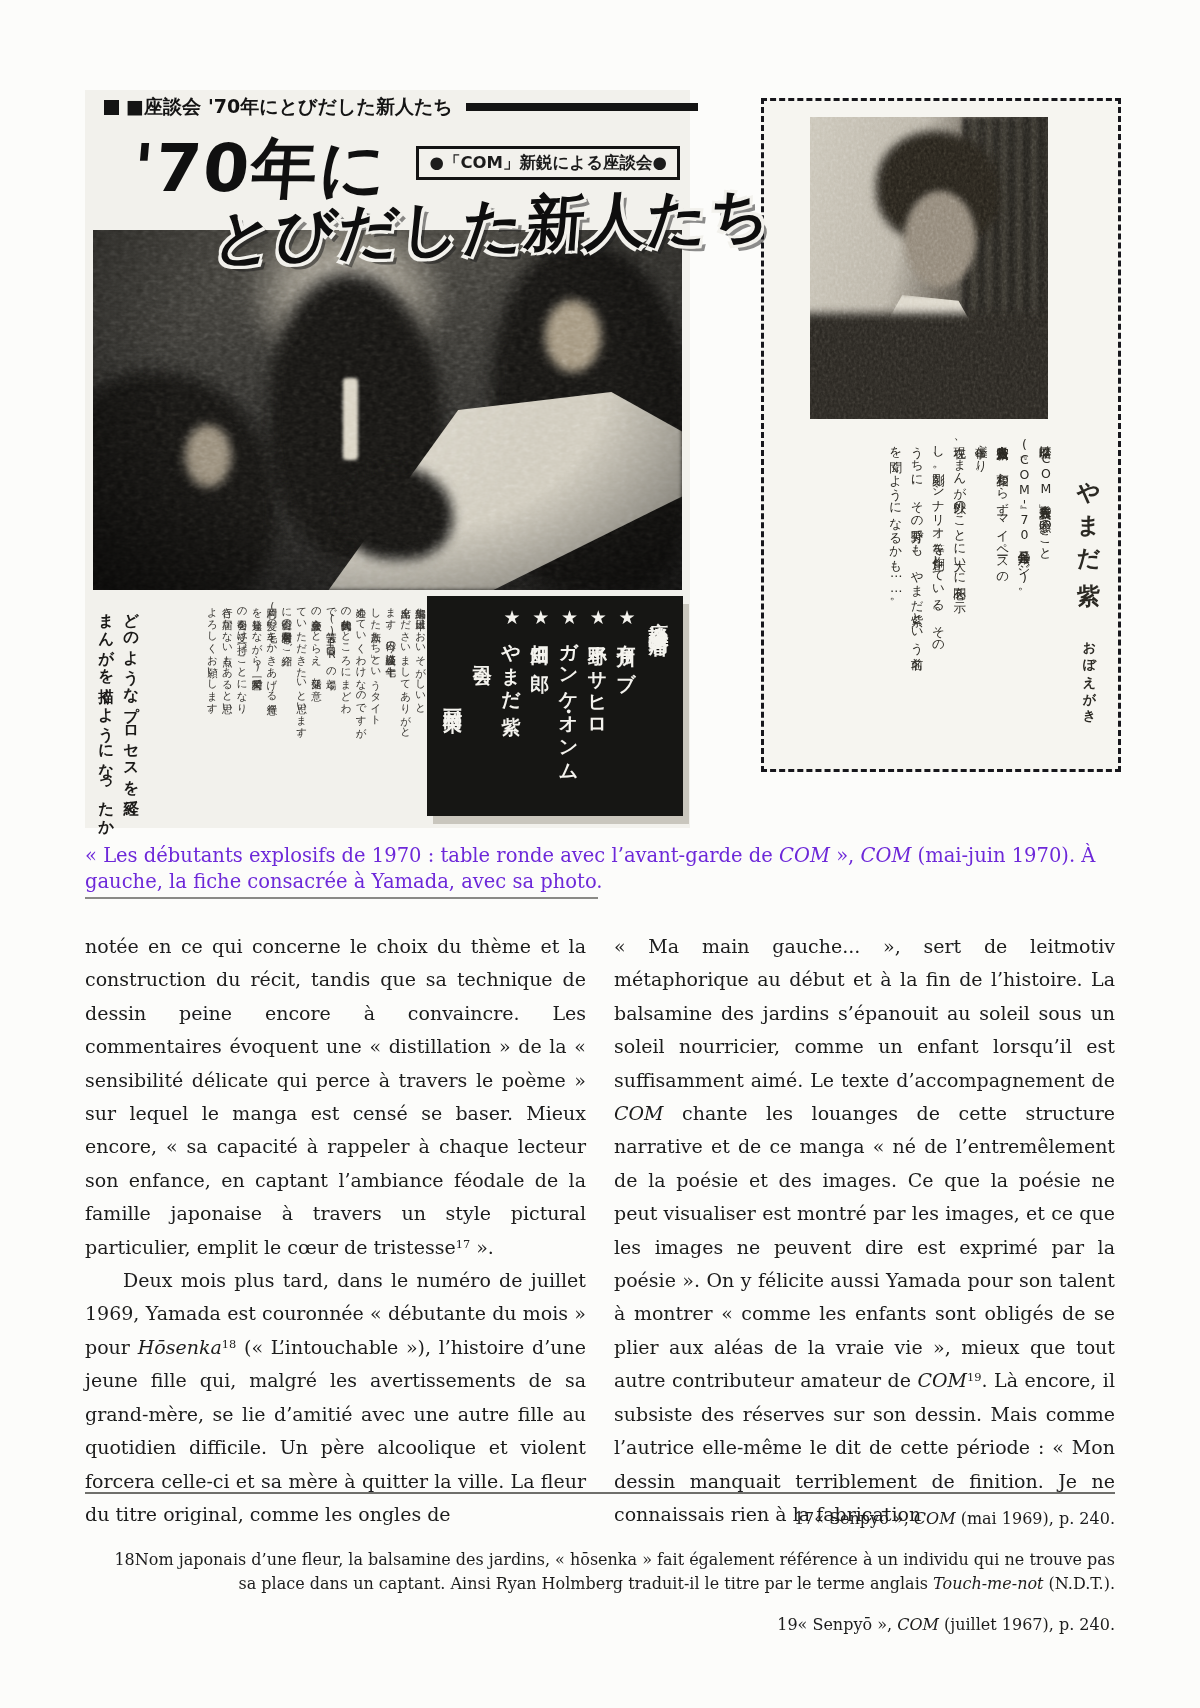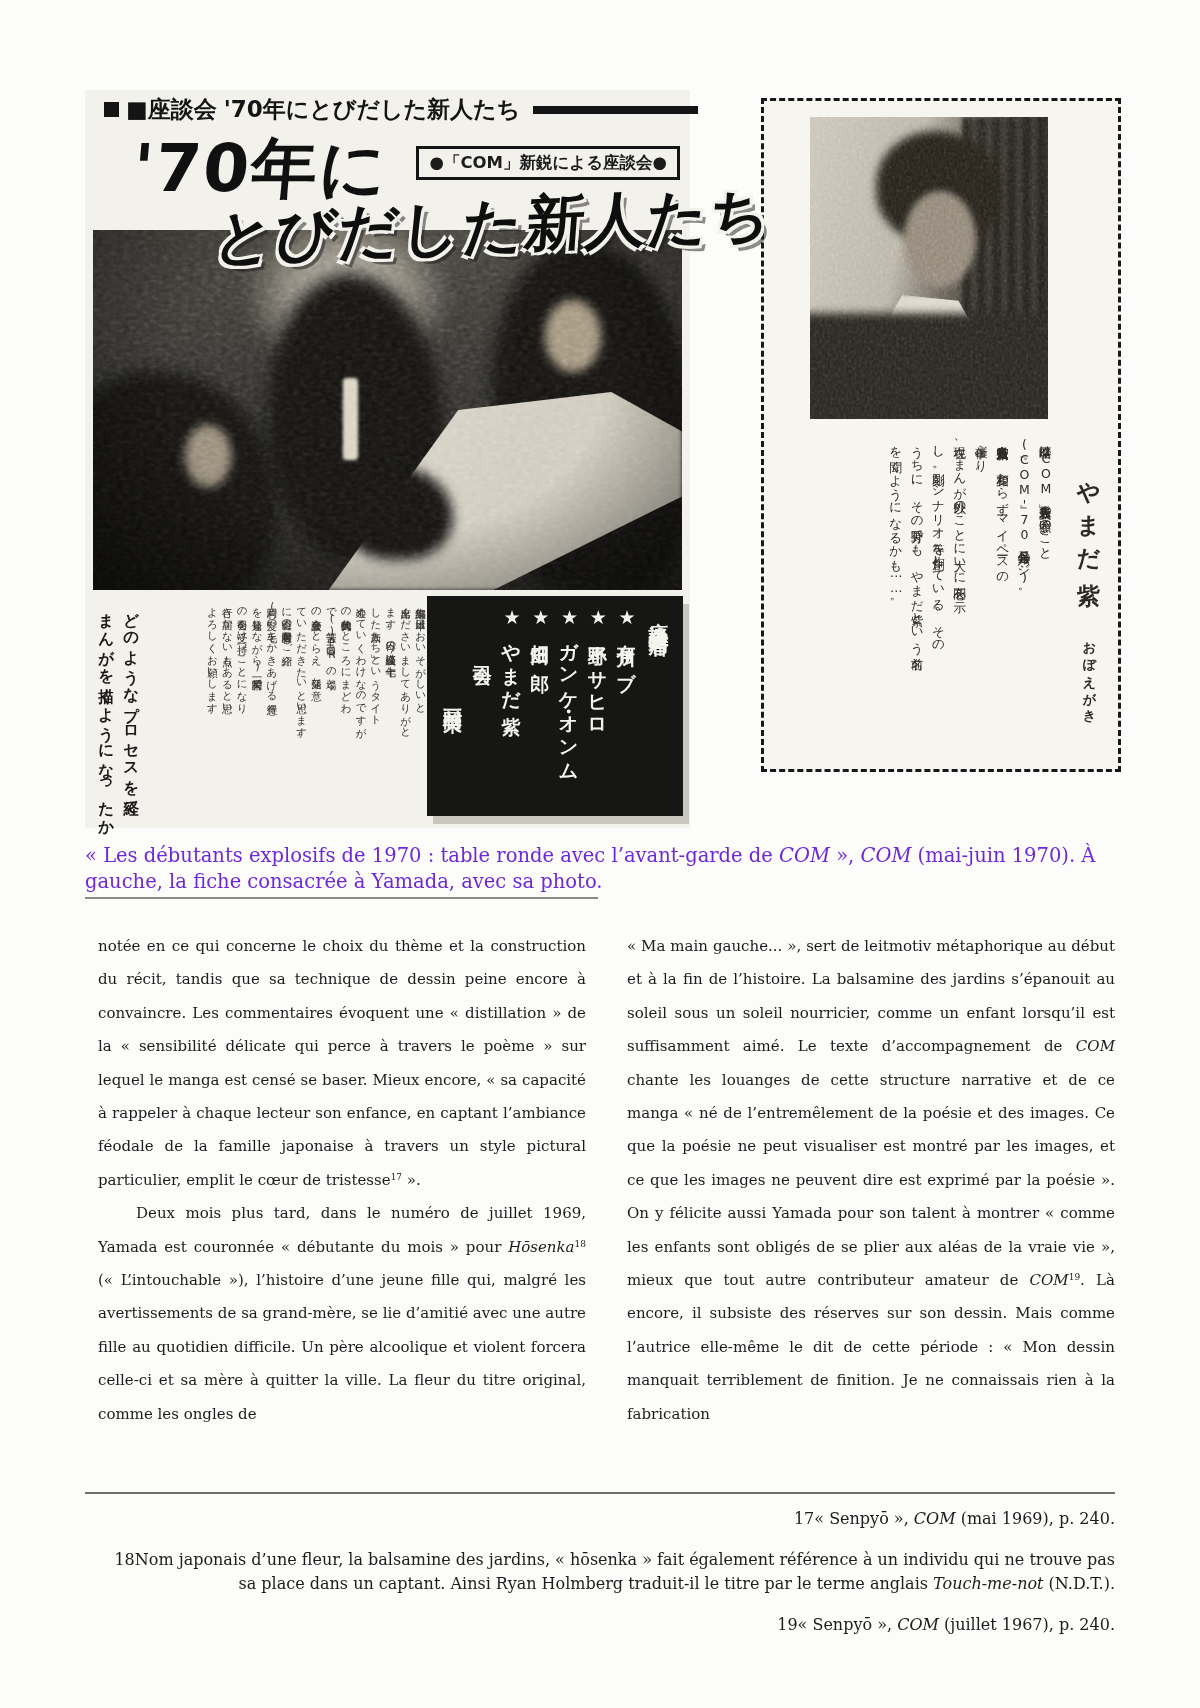--- a/index.html
+++ b/index.html
@@ -9,21 +9,21 @@
     font-family:"DejaVu Serif", serif;
     overflow:hidden;
   }
   .jp{font-family:"DejaVu Sans", sans-serif;}
 
   
   #figure{position:absolute;left:85px;top:90px;width:1030px;height:740px;}
 
   .clip-left{position:absolute;left:0;top:0;width:605px;height:738px;background:#f2f1ec;}
   .kicker{position:absolute;left:8px;top:4px;width:594px;display:flex;align-items:center;gap:7px;
-          font-weight:bold;font-size:23px;color:#141414;padding-left:11px;}
+          font-weight:bold;font-size:19px;color:#141414;padding-left:11px;}
   .kicker-square{width:15px;height:15px;background:#141414;flex:0 0 auto;}
   .kicker-bar{flex:1;height:8px;background:#141414;margin-left:6px;}
 
   .headline1{position:absolute;left:48px;top:34px;z-index:4;font-size:66px;font-weight:900;
              letter-spacing:2px;transform:skewX(-5deg);color:#101010;}
   .headline2{position:absolute;left:128px;top:96px;z-index:4;font-size:60px;font-weight:900;
              letter-spacing:1px;color:#0e0e0e;transform:rotate(-2.5deg) skewX(-7deg);white-space:nowrap;
              text-shadow:-3px -3px 0 #f2f1ec,3px -3px 0 #f2f1ec,-3px 3px 0 #f2f1ec,3px 3px 0 #f2f1ec,6px 6px 0 rgba(25,25,25,.5);}
   .com-badge{position:absolute;right:10px;top:56px;z-index:5;border:3px solid #141414;background:#f2f1ec;
              padding:3px 10px;font-size:16.5px;font-weight:bold;white-space:nowrap;}
@@ -82,21 +82,21 @@
   .bio-name{display:inline-block;font-size:23px;font-weight:bold;letter-spacing:7px;margin-top:28px;}
   .bio-sub{display:inline-block;font-size:13px;font-weight:bold;letter-spacing:2px;margin-top:46px;}
   .bio-col{margin-left:2px;}
 
   
   #caption{position:absolute;left:85px;top:843px;width:1030px;font-size:19.5px;line-height:26px;color:#6d28d9;}
   #caption-rule{position:absolute;left:85px;top:897px;width:513px;height:2px;background:#8a8a86;}
 
   
   #body{position:absolute;left:85px;top:930px;width:1030px;display:flex;gap:28px;}
-  .col{width:501px;font-size:15px;line-height:33.4px;text-align:justify;hyphens:none;margin-left:13px;}
+  .col{width:501px;font-size:19px;line-height:33.4px;text-align:justify;hyphens:none;}
   .para{margin:0;}
   .para.indent{text-indent:38px;}
   .i{font-style:italic;}
   sup{font-size:.6em;line-height:0;vertical-align:.55em;}
 
   
   #footnotes{position:absolute;left:85px;top:1492px;width:1030px;border-top:2px solid #6f6f6b;padding-top:13px;}
   .fn{font-size:16px;line-height:24px;margin-bottom:17px;text-align:right;}
   .fn-num{display:inline-block;min-width:42px;}
 </style>

